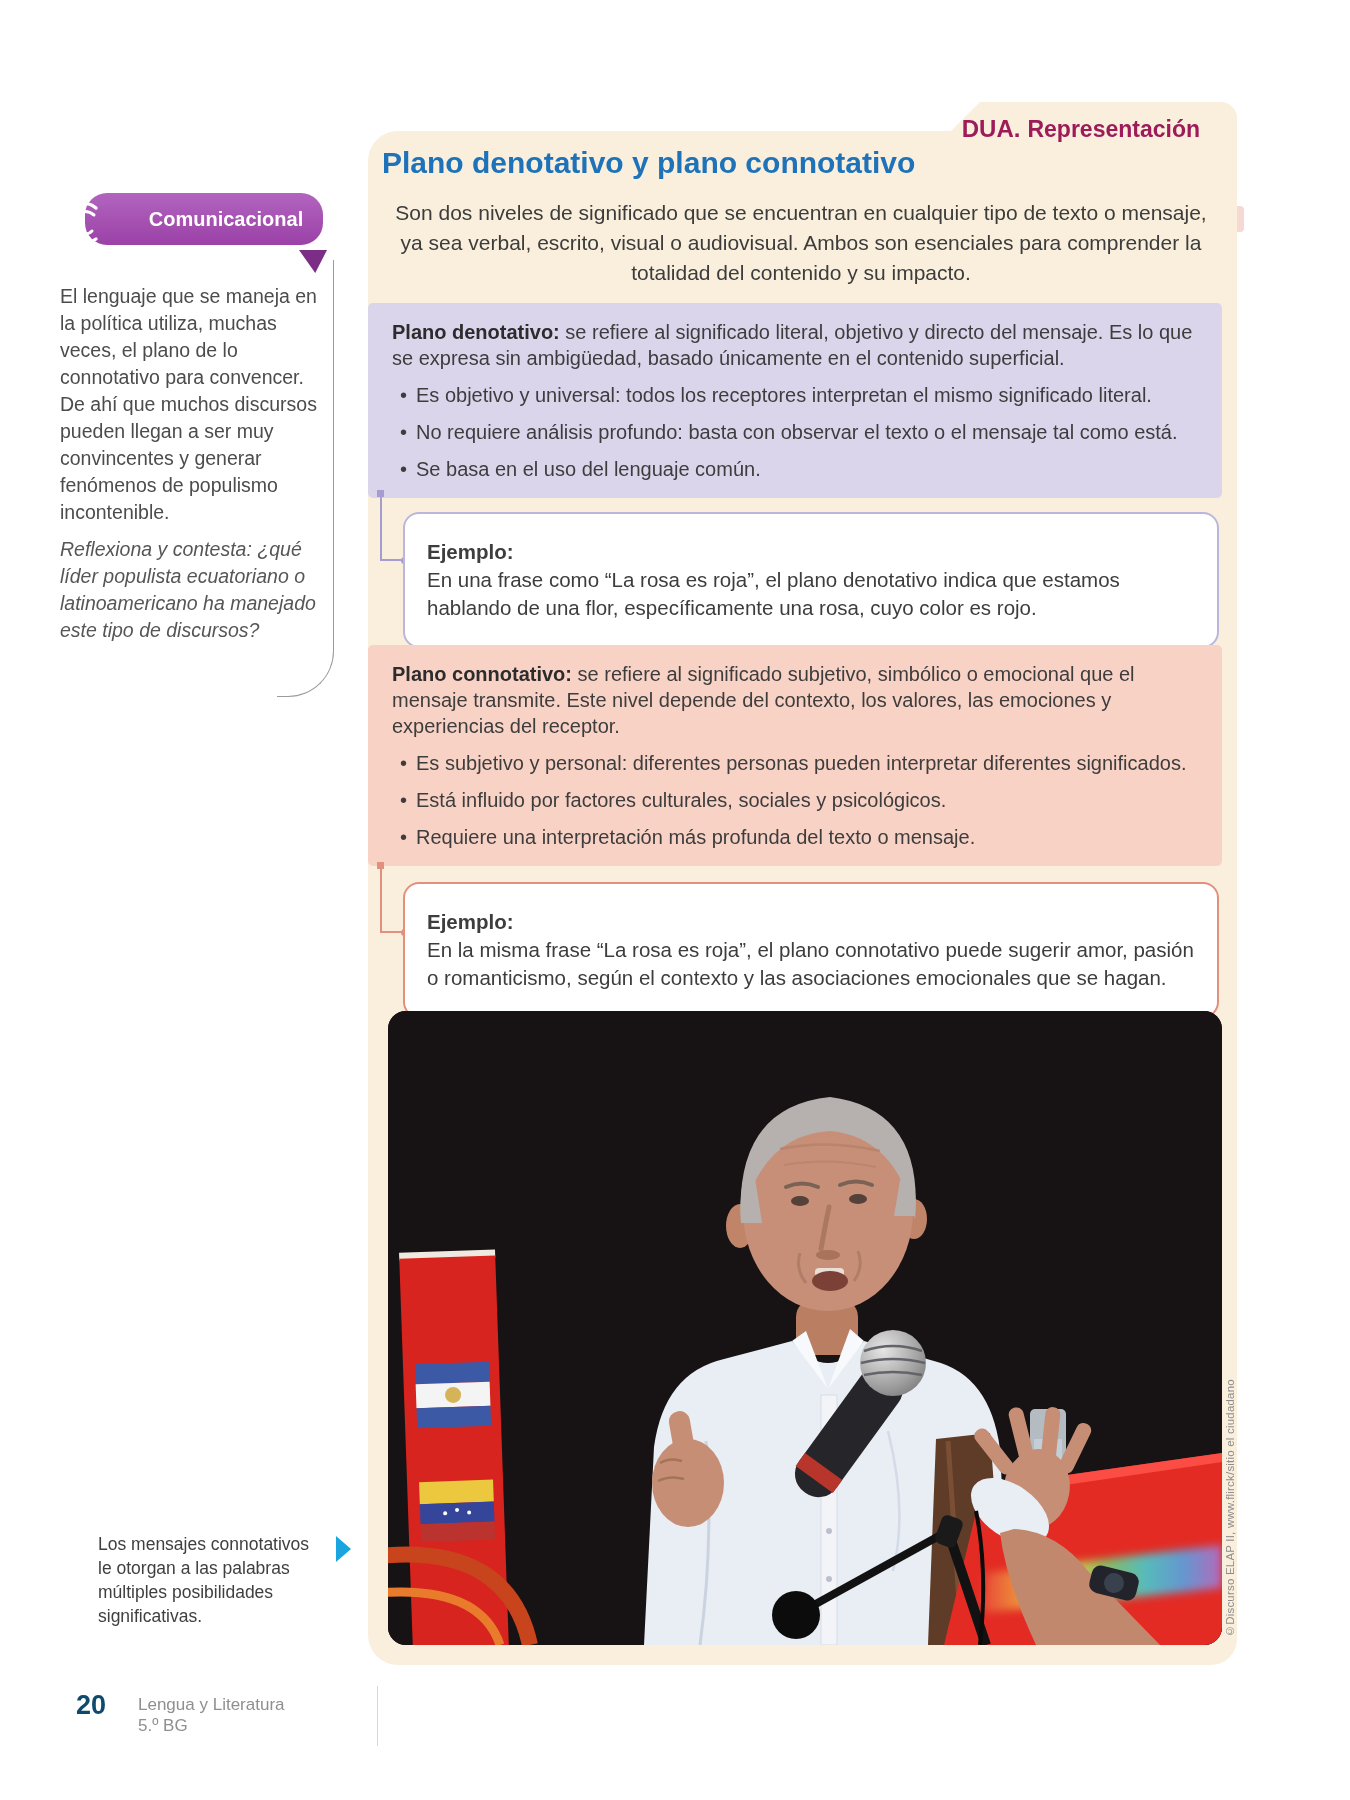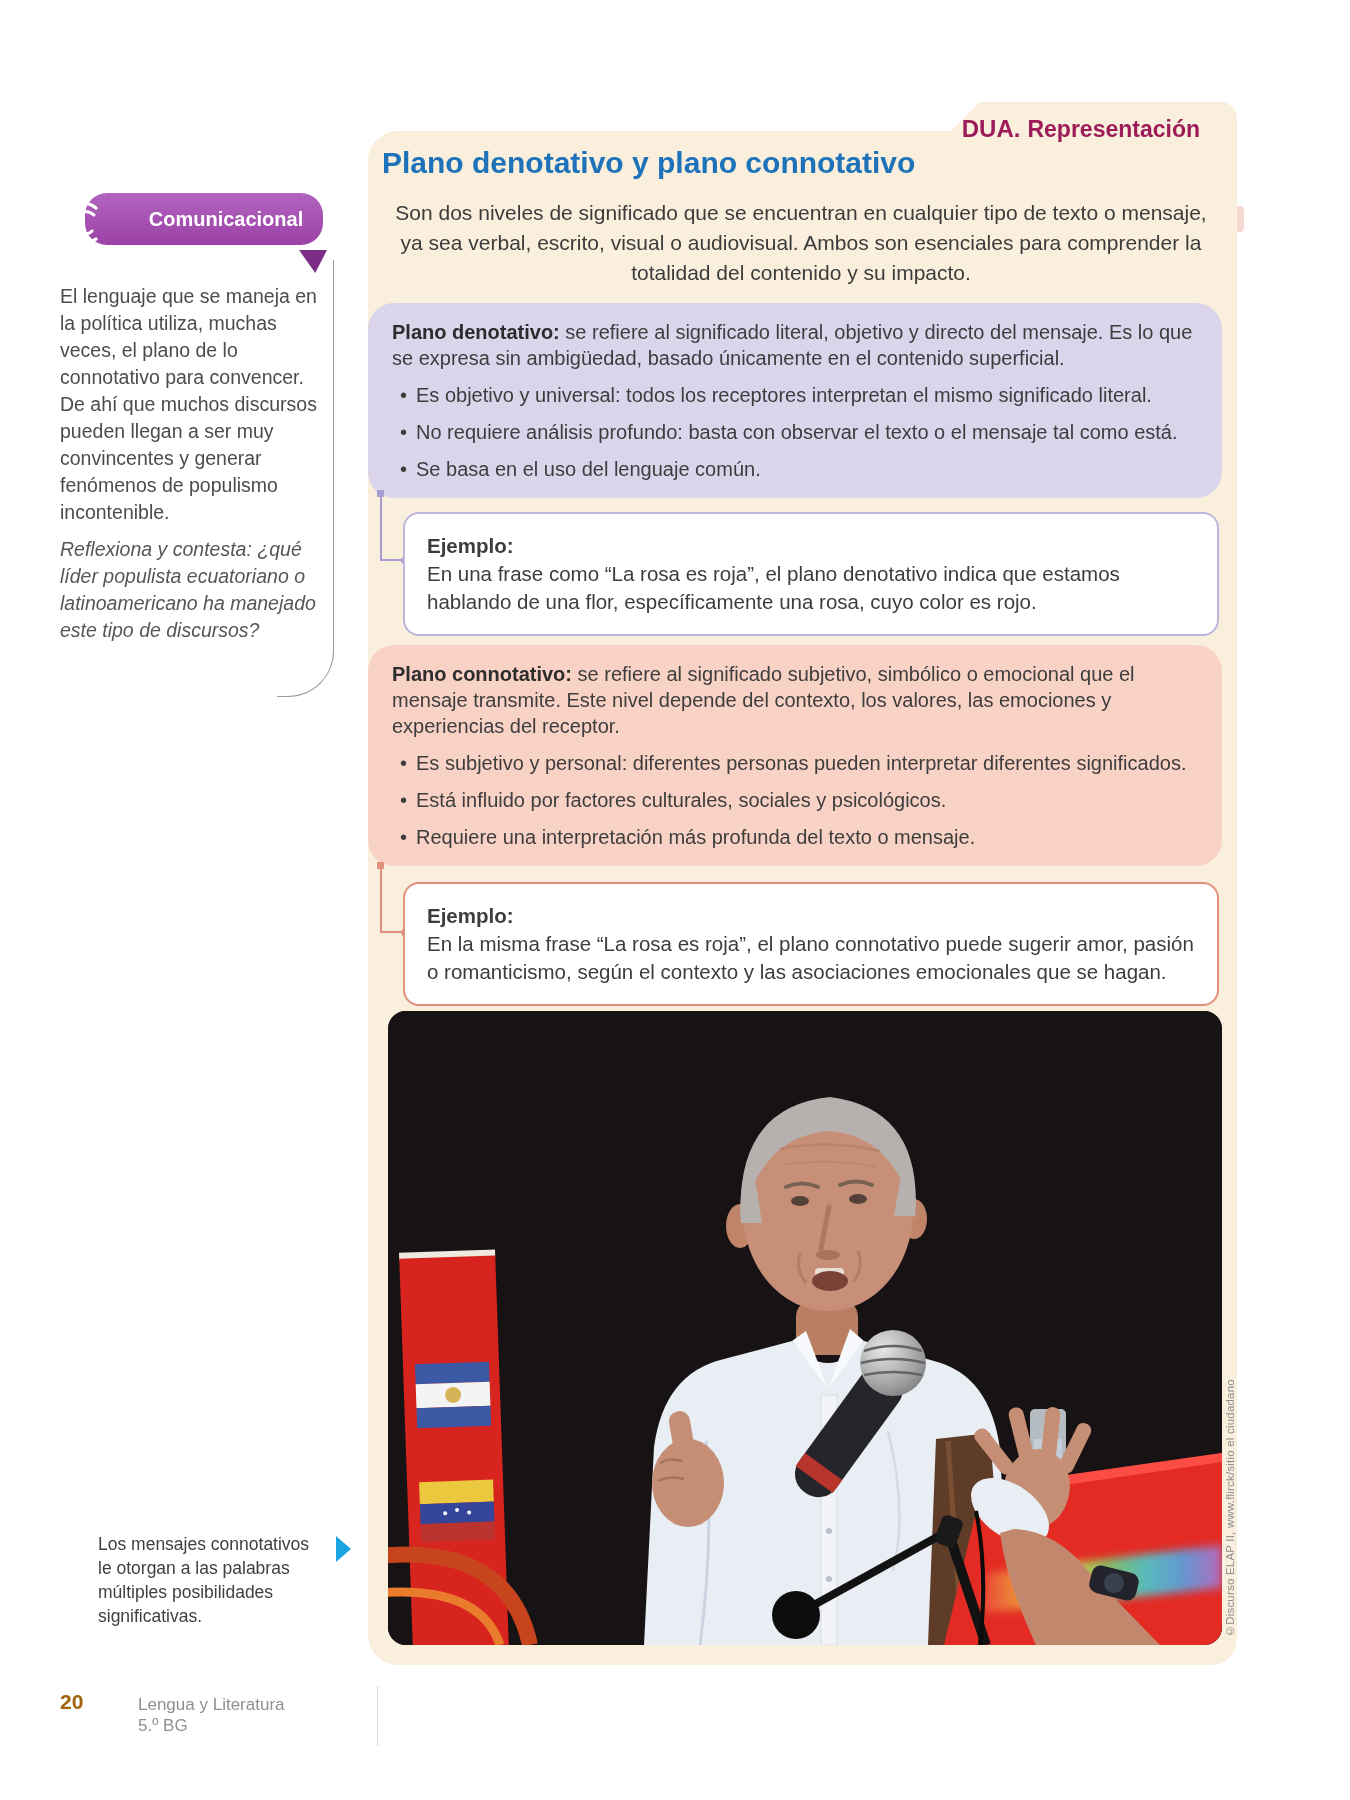--- a/index.html
+++ b/index.html
@@ -14,39 +14,39 @@
            clip-path:polygon(54px 0,100% 0,100% 100%,0 100%);
            border-top-right-radius:16px;display:flex;align-items:center;
            justify-content:flex-end;gap:7px;padding-right:37px;box-sizing:border-box;margin-top:24px;}
   .dua-b{font-size:24px;font-weight:800;color:#9c1b58;}
   .dua-r{font-size:23px;font-weight:700;color:#9c1b58;}
   .edge-tab{left:1237px;top:206px;width:7px;height:26px;background:#f5d9d2;border-radius:0 4px 4px 0;}
 
   .title{left:382px;top:146px;width:840px;font-size:30px;font-weight:bold;color:#1d72b9;margin:0;}
   .intro{left:382px;top:198px;width:838px;font-size:21px;line-height:30px;color:#3c3c3c;margin:0;text-align:center;}
 
-  .box{left:368px;width:854px;border-radius:26px;padding:16px 24px;box-sizing:border-box;
+  .box{left:368px;width:854px;border-radius:5px;padding:16px 24px;box-sizing:border-box;
        font-size:20px;line-height:26px;color:#3d3d3d;}
   .box .lead{margin:0;}
   .box .lead b{font-weight:bold;color:#2c2c2c;}
   .purple{top:303px;background:#dbd5ec;}
   .salmon{top:645px;background:#f9d2c6;}
   .bullet{display:flex;margin-top:11px;}
   .bullet::before{content:"•";flex:0 0 24px;padding-left:8px;box-sizing:border-box;}
 
   .connector{width:19px;border-left:2px solid;border-bottom:2px solid;}
   .connector::before{content:"";position:absolute;left:-5px;top:-7px;width:7px;height:7px;}
   .connector::after{content:"";position:absolute;right:-7px;bottom:-5px;width:7px;height:7px;border-radius:50%;}
   .c1{left:380px;top:497px;height:62px;border-color:#a59dd0;}
   .c1::before,.c1::after{background:#a59dd0;}
   .c2{left:380px;top:869px;height:62px;border-color:#e2907e;}
   .c2::before,.c2::after{background:#e2907e;}
 
   .example{left:403px;width:816px;background:#fff;border:2px solid;border-radius:16px;
-           padding:18px 22px;box-sizing:border-box;font-size:20.5px;line-height:28px;color:#3d3d3d;}
+           padding:24px 22px;box-sizing:border-box;font-size:20.5px;line-height:28px;color:#3d3d3d;}
   .ex1{top:512px;border-color:#bcb5dc;}
   .ex2{top:882px;border-color:#e2907e;}
   .example .label{font-weight:bold;display:block;}
 
   
   .badge{left:85px;top:193px;width:238px;height:52px;border-radius:22px;
          background:linear-gradient(180deg,#b264bf,#9b41a7);display:flex;align-items:center;
          justify-content:center;padding-left:44px;box-sizing:border-box;color:#fff;
          font-weight:bold;font-size:20px;}
   .badge-logo{left:56px;top:196px;width:54px;height:54px;}
@@ -63,21 +63,21 @@
   .photo{left:388px;top:1011px;width:834px;height:634px;border-radius:18px;overflow:hidden;
          background:#171113;}
   .photo svg{display:block;}
   .credit{left:1224px;top:1185px;height:452px;writing-mode:vertical-rl;transform:rotate(180deg);
           font-size:11.5px;letter-spacing:.2px;color:#8d8d8d;}
 
   .caption{left:98px;top:1532px;width:226px;font-size:17.5px;line-height:24px;color:#3f3f3f;margin:0;}
   .caption-arrow{left:336px;top:1536px;width:0;height:0;border-left:15px solid #1aa5e1;
                  border-top:13px solid transparent;border-bottom:13px solid transparent;}
 
-  .footer-num{left:60px;top:1690px;font-size:21px;font-weight:bold;color:#a16207;}
+  .footer-num{left:76px;top:1690px;font-size:27px;font-weight:bold;color:#0c4a6e;}
   .footer-sub{left:138px;top:1694px;font-size:17px;line-height:21px;color:#8f8f8f;}
   .footer-line{left:377px;top:1686px;width:1px;height:60px;background:#d8d8d8;}
 </style>
 </head>
 <body>
 
 <div class="page">
 
   <div class="abs panel"></div>
   <div class="abs dua-tab">

